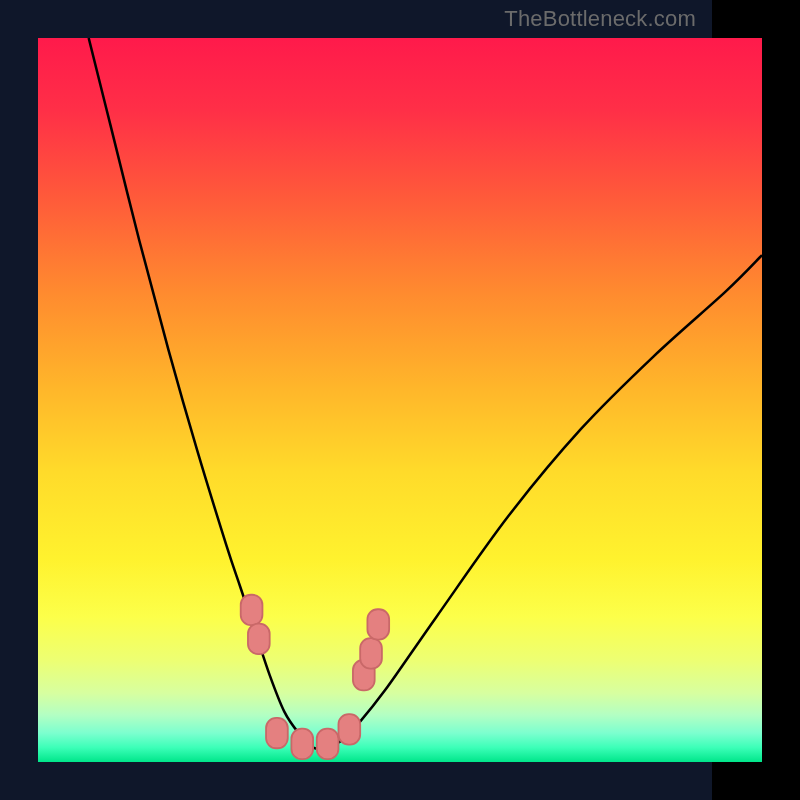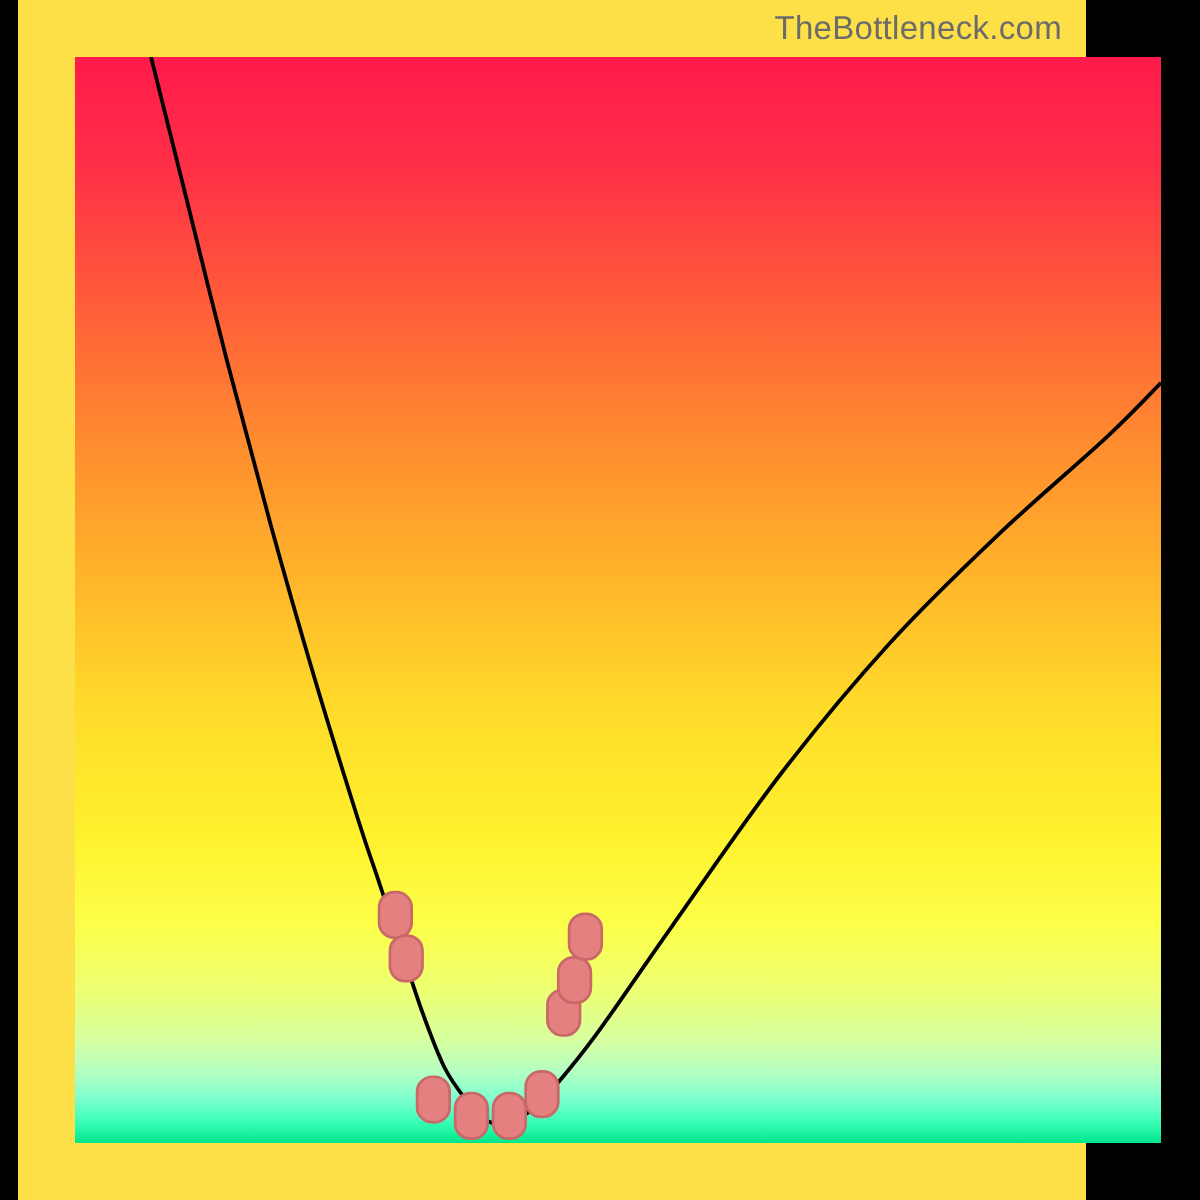--- a/index.html
+++ b/index.html
@@ -7,24 +7,24 @@
     padding: 0;
     width: 800px;
     height: 800px;
     background: #000;
     overflow: hidden;
     font-family: Arial, Helvetica, sans-serif;
   }
   .frame {
     position: absolute;
     top: 0;
-    left: 12px;
+    left: 0;
     width: 712px;
     height: 800px;
-    background: #fde047;
+    background: #0f172a;
   }
   .plot-area {
     position: absolute;
     top: 38px;
     left: 38px;
     width: 724px;
     height: 724px;
     overflow: hidden;
   }
   .gradient {

